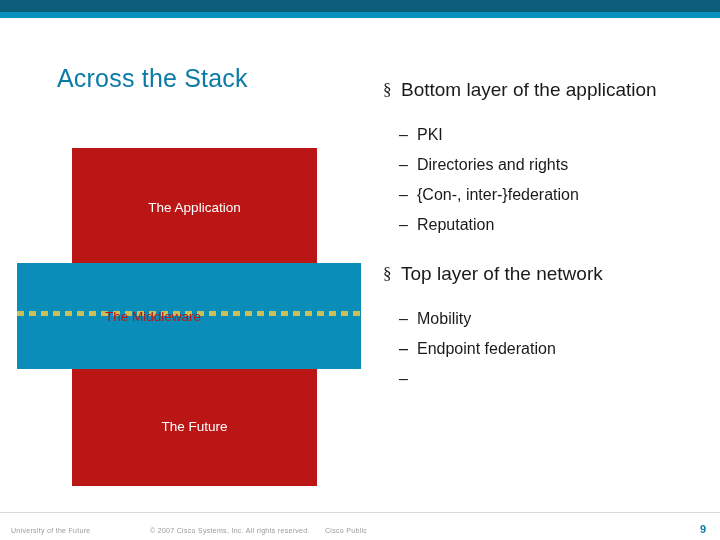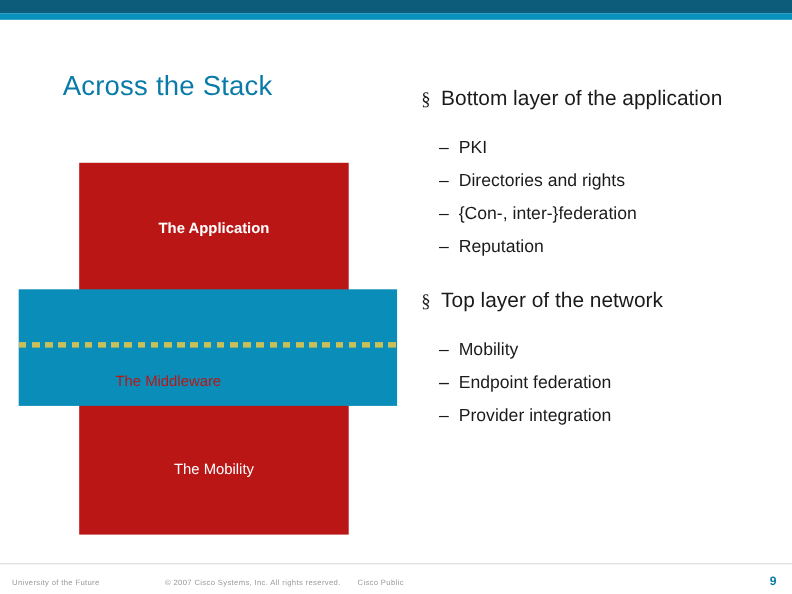--- a/index.html
+++ b/index.html
@@ -56,21 +56,21 @@
     height: 338px;
     background: #ba1616;
   }
   .stack-label {
     position: absolute;
     width: 245px;
     text-align: center;
     color: #ffffff;
     font-size: 13.5px;
   }
-  .stack-label-app { top: 200px; left: 72px; font-weight: bold; }
+  .stack-label-app { top: 200px; left: 72px; }
   .stack-label-net { top: 419px; left: 72px; }
 
   
   .middleware-band {
     position: absolute;
     left: 17px;
     top: 263px;
     width: 344px;
     height: 106px;
     background: #0a8db8;
@@ -87,21 +87,20 @@
         rgba(0,0,0,0) 7px, rgba(0,0,0,0) 12px);
   }
   .middleware-label {
     position: absolute;
     left: 17px;
     top: 309px;
     width: 272px;
     text-align: center;
     color: #ba1616;
     font-size: 13.5px;
-    margin-top: 30px;
   }
 
   
   .bullets {
     position: absolute;
     left: 383px;
     top: 78px;
     width: 305px;
   }
   .bullet-l1 {
@@ -175,21 +174,21 @@
   <div class="slide-title">Across the Stack</div>
 
   <div class="stack-box"></div>
 
   <div class="stack-label stack-label-app">The Application</div>
 
   <div class="middleware-band"></div>
   <div class="middleware-dots"></div>
   <div class="middleware-label">The Middleware</div>
 
-  <div class="stack-label stack-label-net">The Mobility</div>
+  <div class="stack-label stack-label-net">The Future</div>
 
   <div class="bullets">
 
     <div class="bullet-l1">
       <span class="marker">§</span>
       <span>Bottom layer of the application</span>
     </div>
     <div class="group-gap"></div>
     <div class="bullet-l2">
       <span class="marker">–</span>
@@ -221,21 +220,20 @@
     </div>
     <div class="bullet-l2">
       <span class="marker">–</span>
     </div>
     <div class="bullet-l2">
       <span class="marker">–</span>
       <span>Endpoint federation</span>
     </div>
     <div class="bullet-l2">
       <span class="marker">–</span>
-      <span>Provider integration</span>
     </div>
 
   </div>
 
   <div class="footer-line"></div>
   <div class="footer-text footer-left">University of the Future</div>
   <div class="footer-text footer-mid">© 2007 Cisco Systems, Inc. All rights reserved.</div>
   <div class="footer-text footer-right">Cisco Public</div>
   <div class="footer-page">9</div>
 

